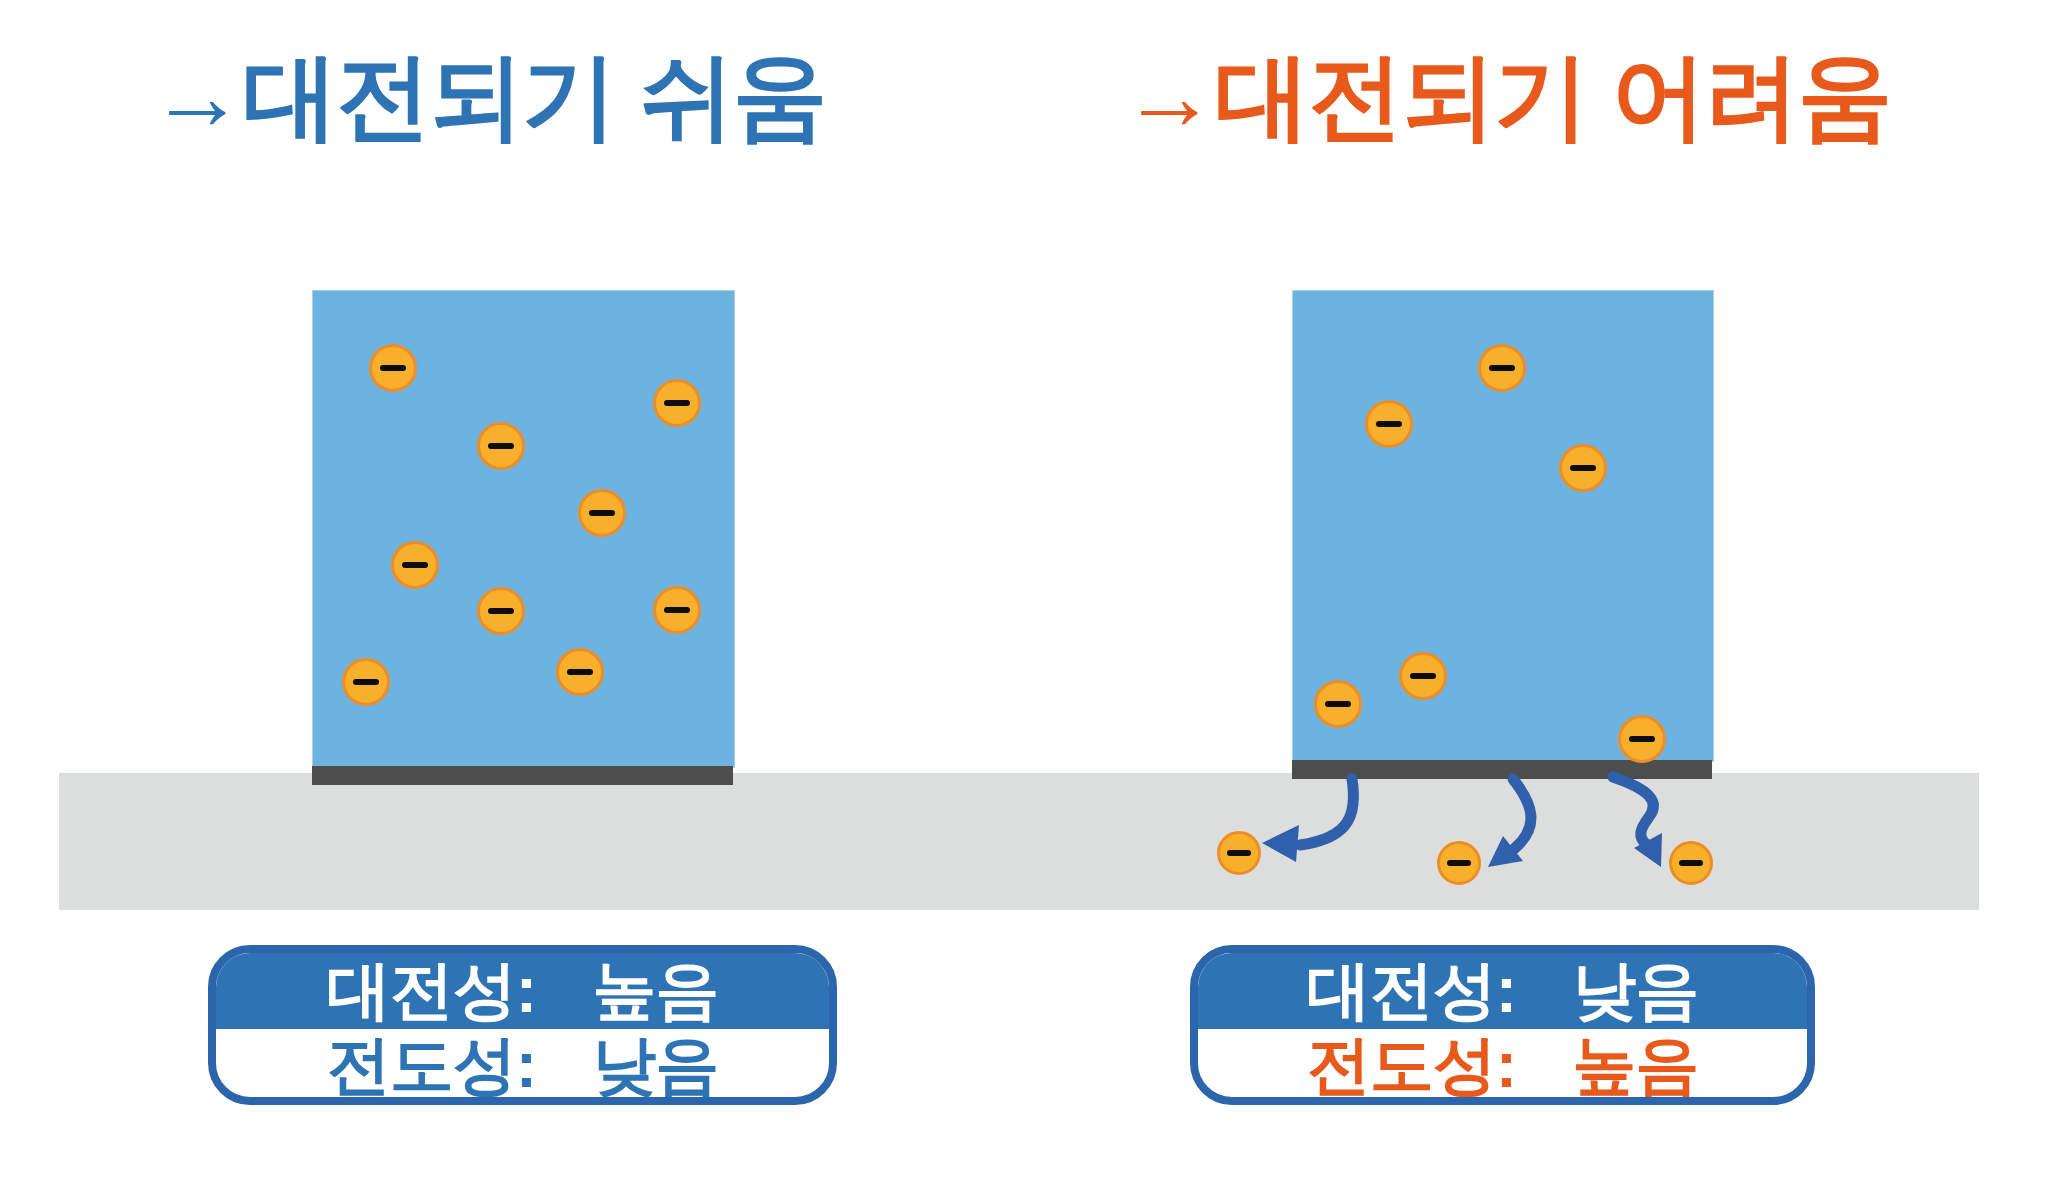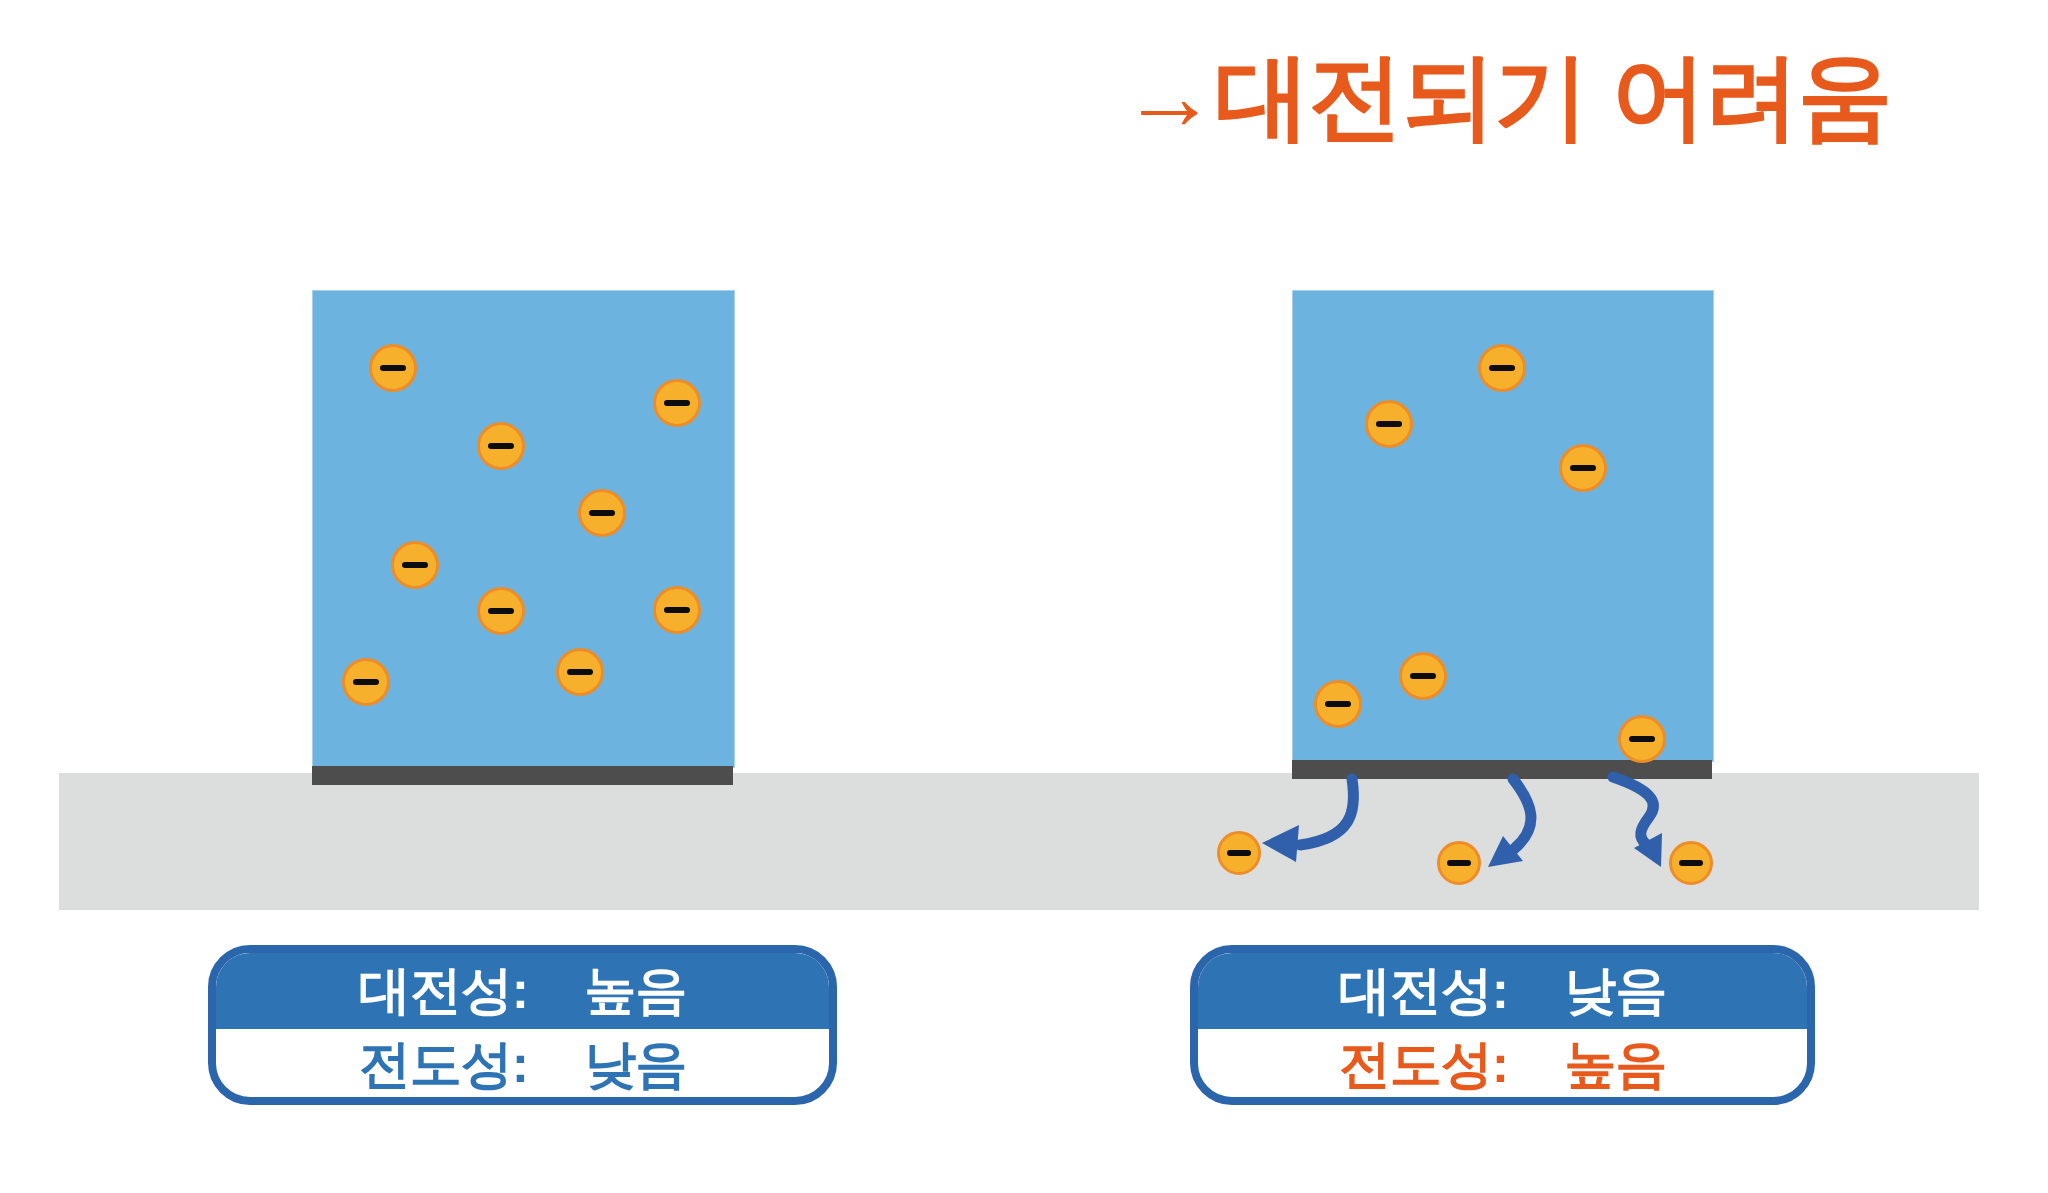--- a/index.html
+++ b/index.html
@@ -30,33 +30,34 @@
   
   #arrow-layer{position:absolute;left:0;top:0;z-index:5;pointer-events:none;}
   #arrow-layer path{stroke:var(--arrow,#3060AC);stroke-width:11;fill:none;stroke-linecap:round;}
   #arrow-layer polygon{fill:var(--arrow,#3060AC);}
   
   .info-box{position:absolute;top:945px;height:160px;box-sizing:border-box;
     border:8px solid var(--box-border,#2B66AD);border-radius:42px;background:#fff;z-index:6;overflow:hidden;}
   #info-left{left:208px;width:629px;}
   #info-right{left:1190px;width:625px;}
   .info-row{display:flex;align-items:center;justify-content:center;gap:56px;
-    font-weight:800;font-size:52px;white-space:nowrap;letter-spacing:-1px;}
+    font-weight:800;font-size:64px;white-space:nowrap;letter-spacing:-1px;}
   .info-row.header{height:77px;background:var(--box-header,#2E74B5);color:#ffffff;
     border-bottom:7px solid #ffffff;border-radius:26px 26px 0 0;margin:-1px;}
   .info-row.footer{height:60px;align-items:center;}
   #info-left .info-row.footer{color:var(--blue-text,#2E74B5);}
   #info-right .info-row.footer{color:var(--orange-text,#E8591C);}
 </style>
 </head>
 <body>
 
 <div id="stage">
 
   <div class="title" id="title-left">
+    <div class="t-line2">→대전되기 쉬움</div>
   </div>
   <div class="title" id="title-right">
     <div class="t-line2">→대전되기 어려움</div>
   </div>
 
   <div id="ground"></div>
 
   <div class="block" id="plastic-block"></div>
   <div class="contact-bar" id="plastic-contact-bar"></div>
   <div class="block" id="metal-block"></div>

